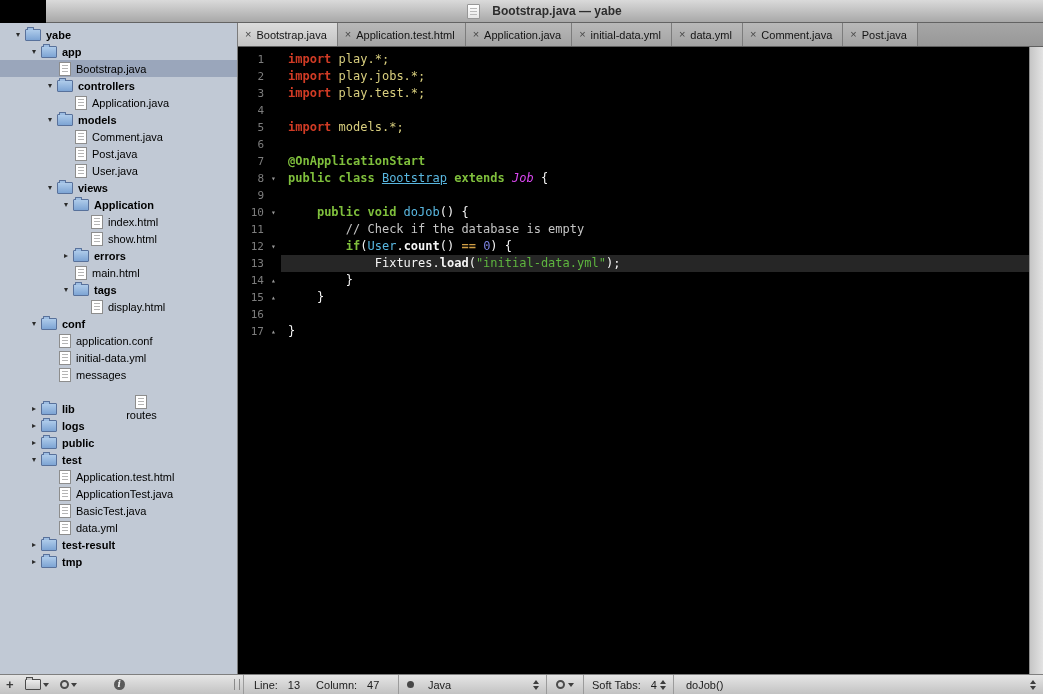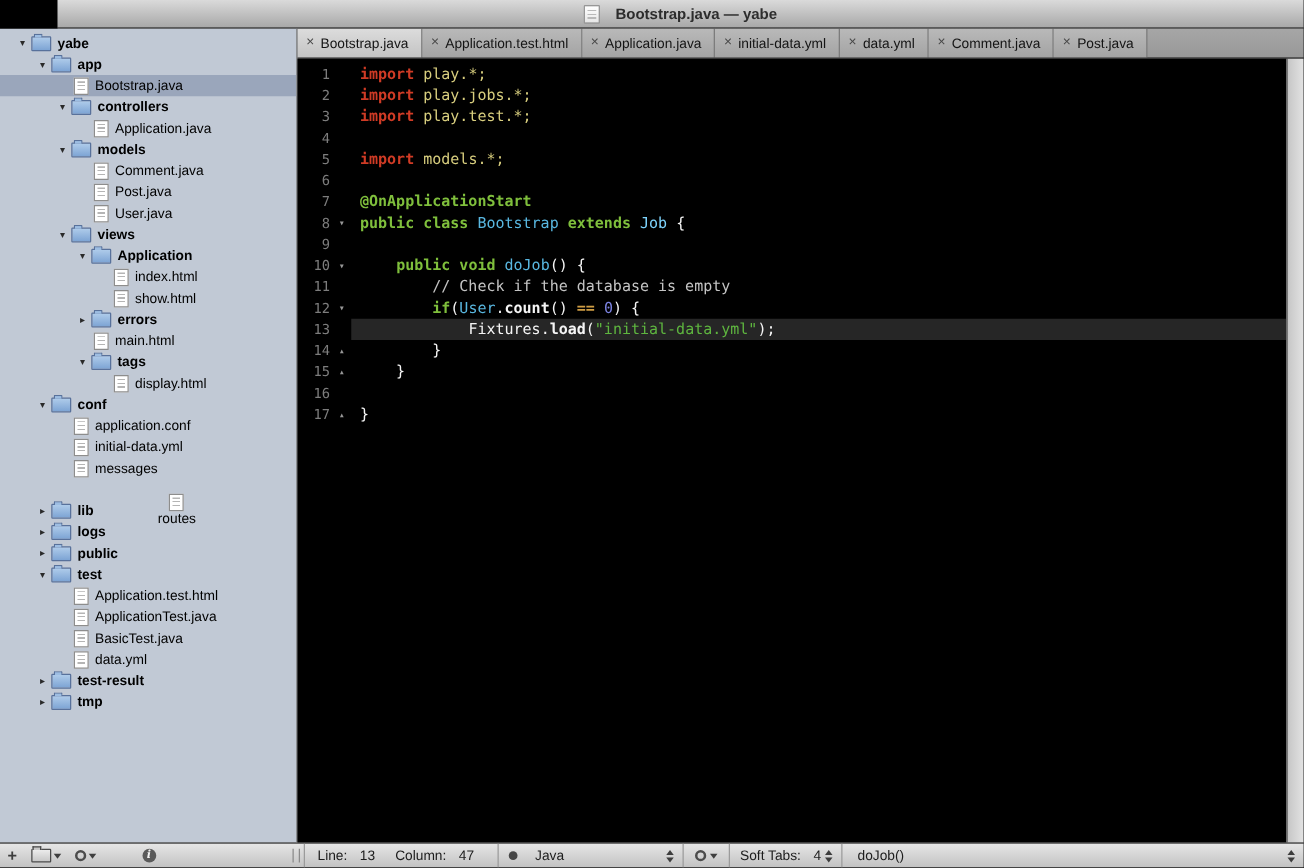--- a/index.html
+++ b/index.html
@@ -51,22 +51,22 @@
   .code-line{display:flex;height:17px;white-space:pre;}
   .line-number{flex:0 0 26px;width:26px;text-align:right;color:#7d7d7d;font-size:11px;padding-right:2px;}
   .fold-marker{flex:0 0 15px;width:15px;text-align:center;color:#979797;font-size:8px;line-height:17px;}
   .line-content{flex:1;padding-left:7px;}
   .code-line.current .line-content{background:#262626;}
 
   .tok-red{color:#d03b25;font-weight:bold;}
   .tok-pkg{color:#d8ce7e;}
   .tok-green{color:#7fbf3c;font-weight:bold;}
   .tok-cyan{color:#59b7e0;}
-  .tok-cyanu{color:#59b7e0;}
-  .tok-type{color:#7dd3fc;}
+  .tok-cyanu{color:#59b7e0;text-decoration:underline;}
+  .tok-type{color:#d946ef;font-style:italic;}
   .tok-op{color:#cf9d44;font-weight:bold;}
   .tok-num{color:#7b82e0;}
   .tok-str{color:#5eb53f;}
   .tok-cmt{color:#c4c4c4;}
   .tok-plain{color:#f5f5f5;}
   .tok-bold{color:#f5f5f5;font-weight:bold;}
 
   .scrollbar{flex:0 0 13px;width:13px;background:linear-gradient(to right,#c6c6c6,#e3e3e3);
     border-left:1px solid #8e8e8e;}
 

